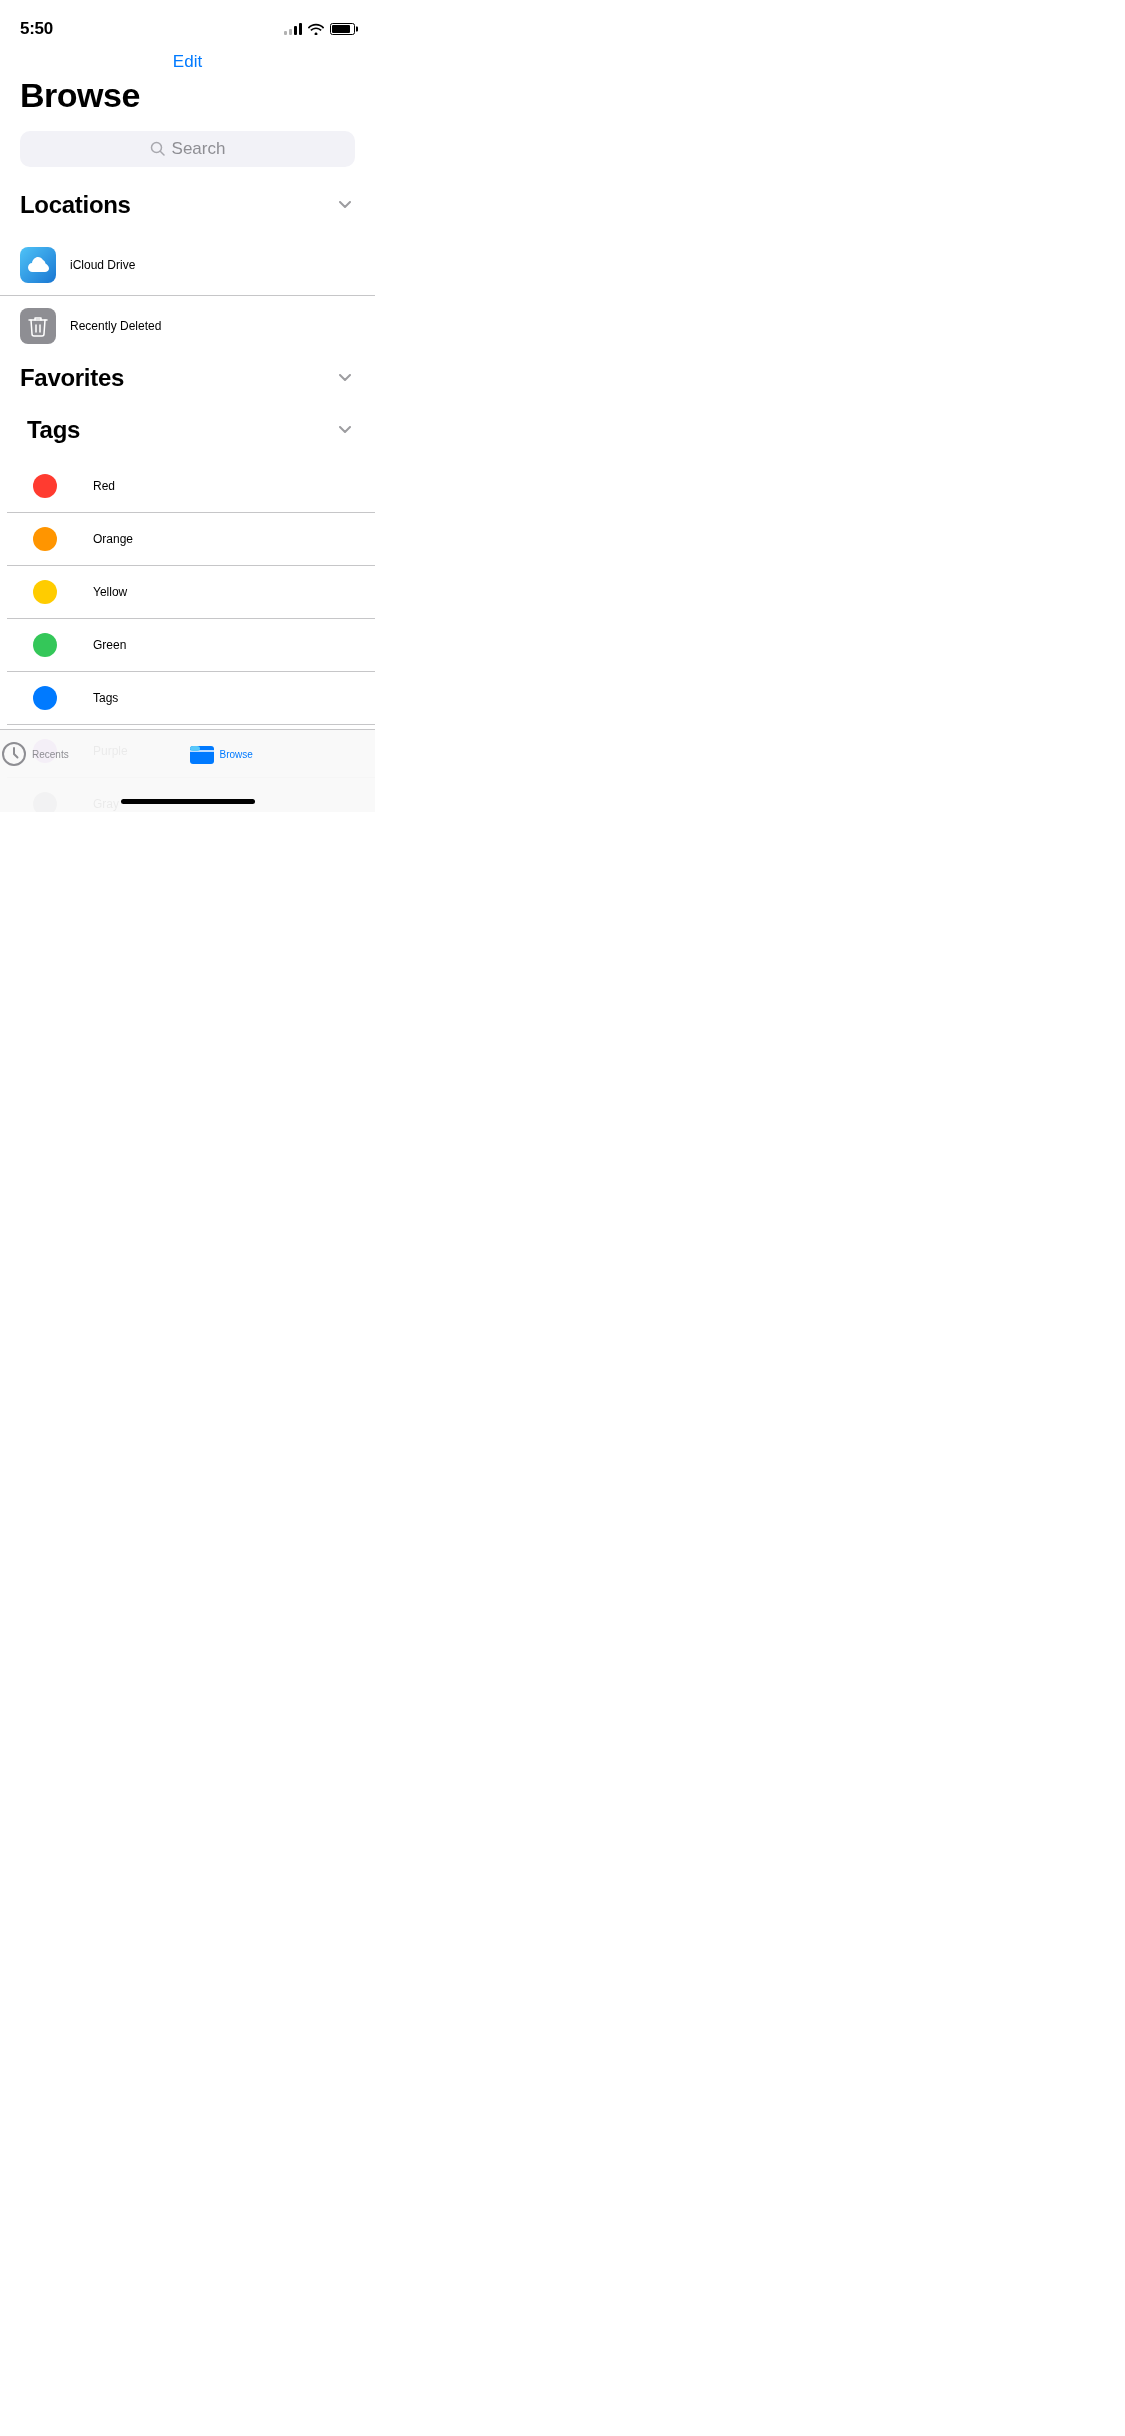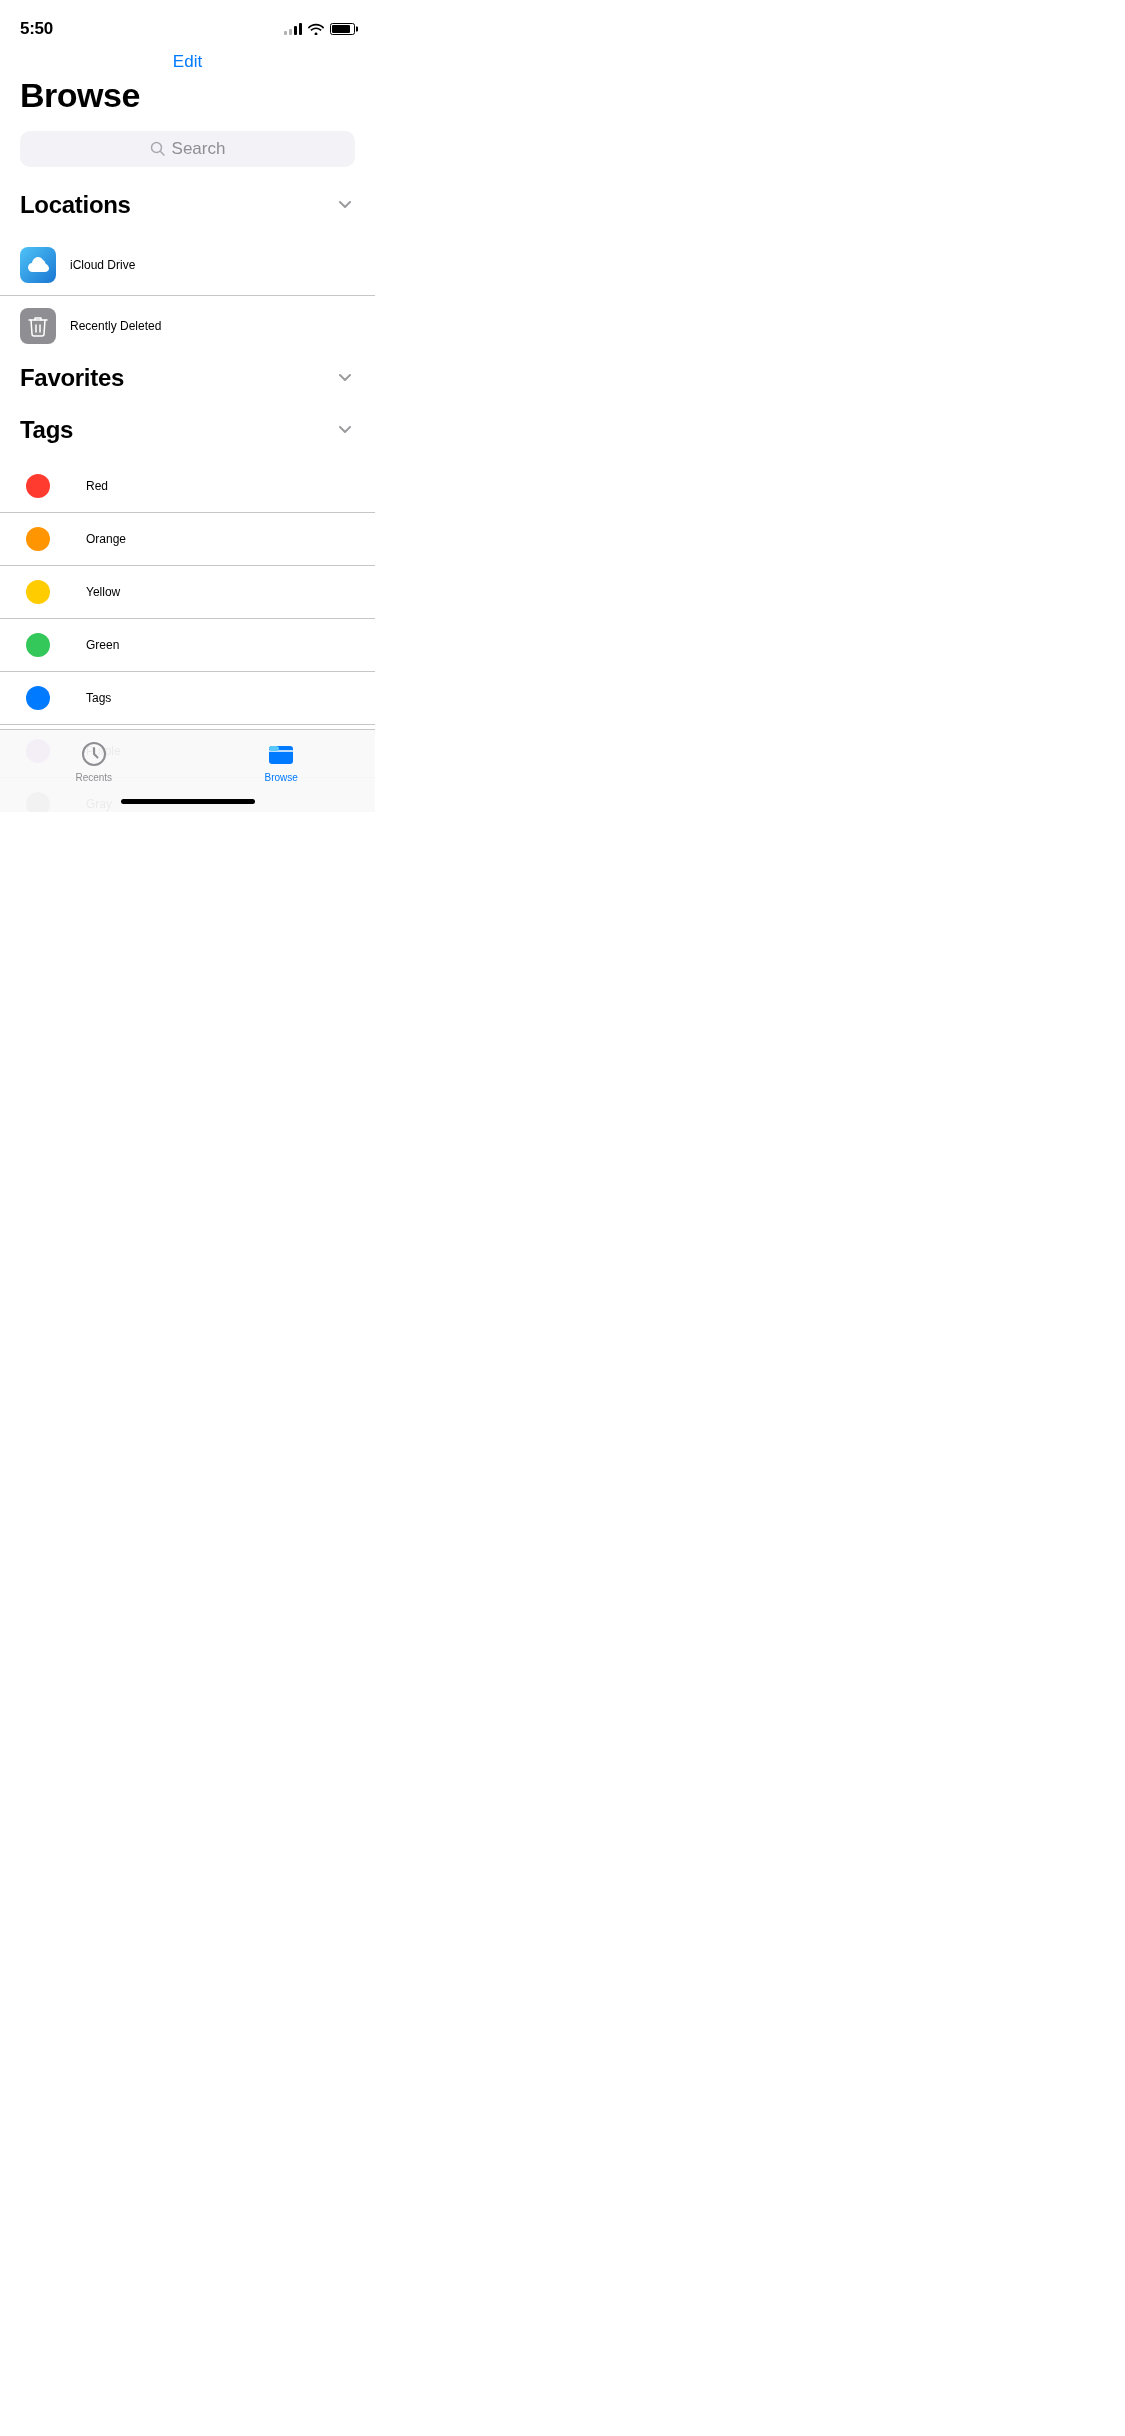--- a/index.html
+++ b/index.html
@@ -247,21 +247,21 @@
       background: rgba(249, 249, 249, 0.94);
       border-top: 0.5px solid #C6C6C8;
       display: flex;
       justify-content: space-around;
       align-items: flex-start;
       padding-top: 10px;
     }
 
     .tab-item {
       display: flex;
-      flex-direction: column;
+      flex-direction: row;
       align-items: center;
       gap: 4px;
       flex: 1;
       cursor: pointer;
     }
 
     .tab-icon {
       width: 28px;
       height: 28px;
     }
@@ -294,20 +294,21 @@
     .locations-section {
       margin-bottom: 8px;
     }
 
     .favorites-section {
       margin-bottom: 8px;
     }
 
     .tags-section {
       margin-bottom: 8px;
+      margin-left: 7px;
     }
   </style>
 </head>
 <body>
 
 <div class="status-bar">
   <span class="status-time">5:50</span>
   <div class="status-icons">
     <div class="signal-bars">
       <div class="signal-bar"></div>

